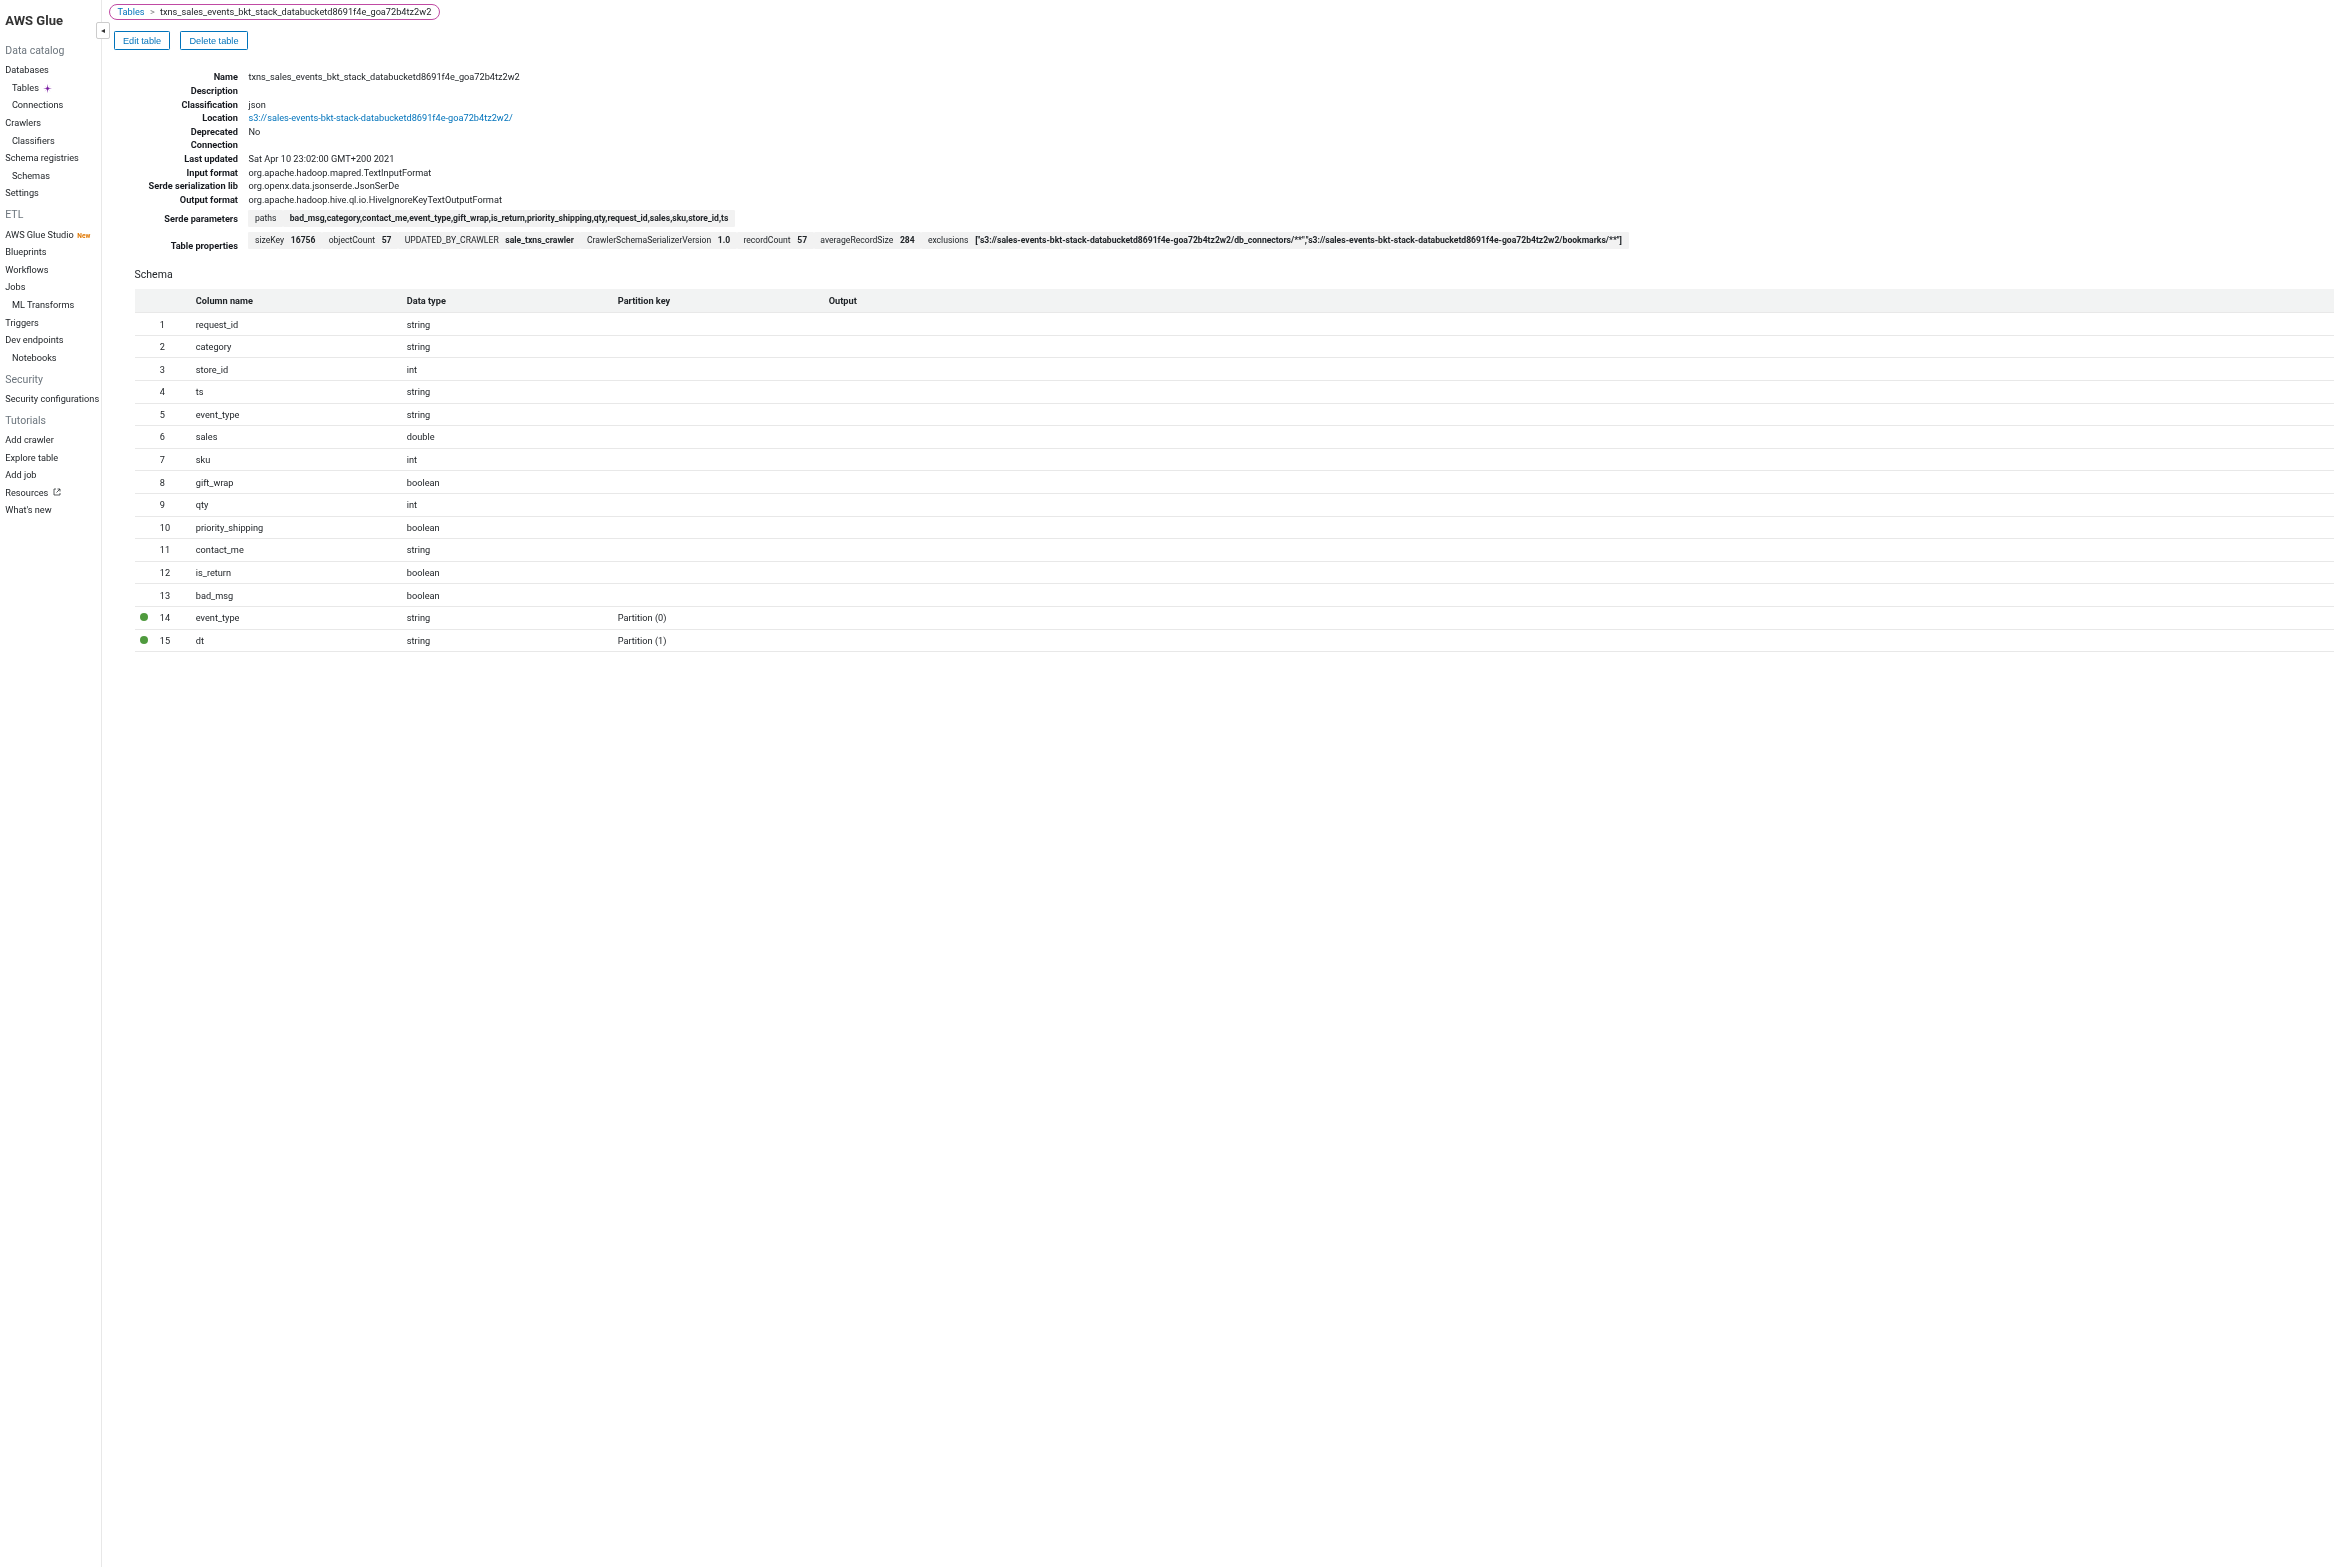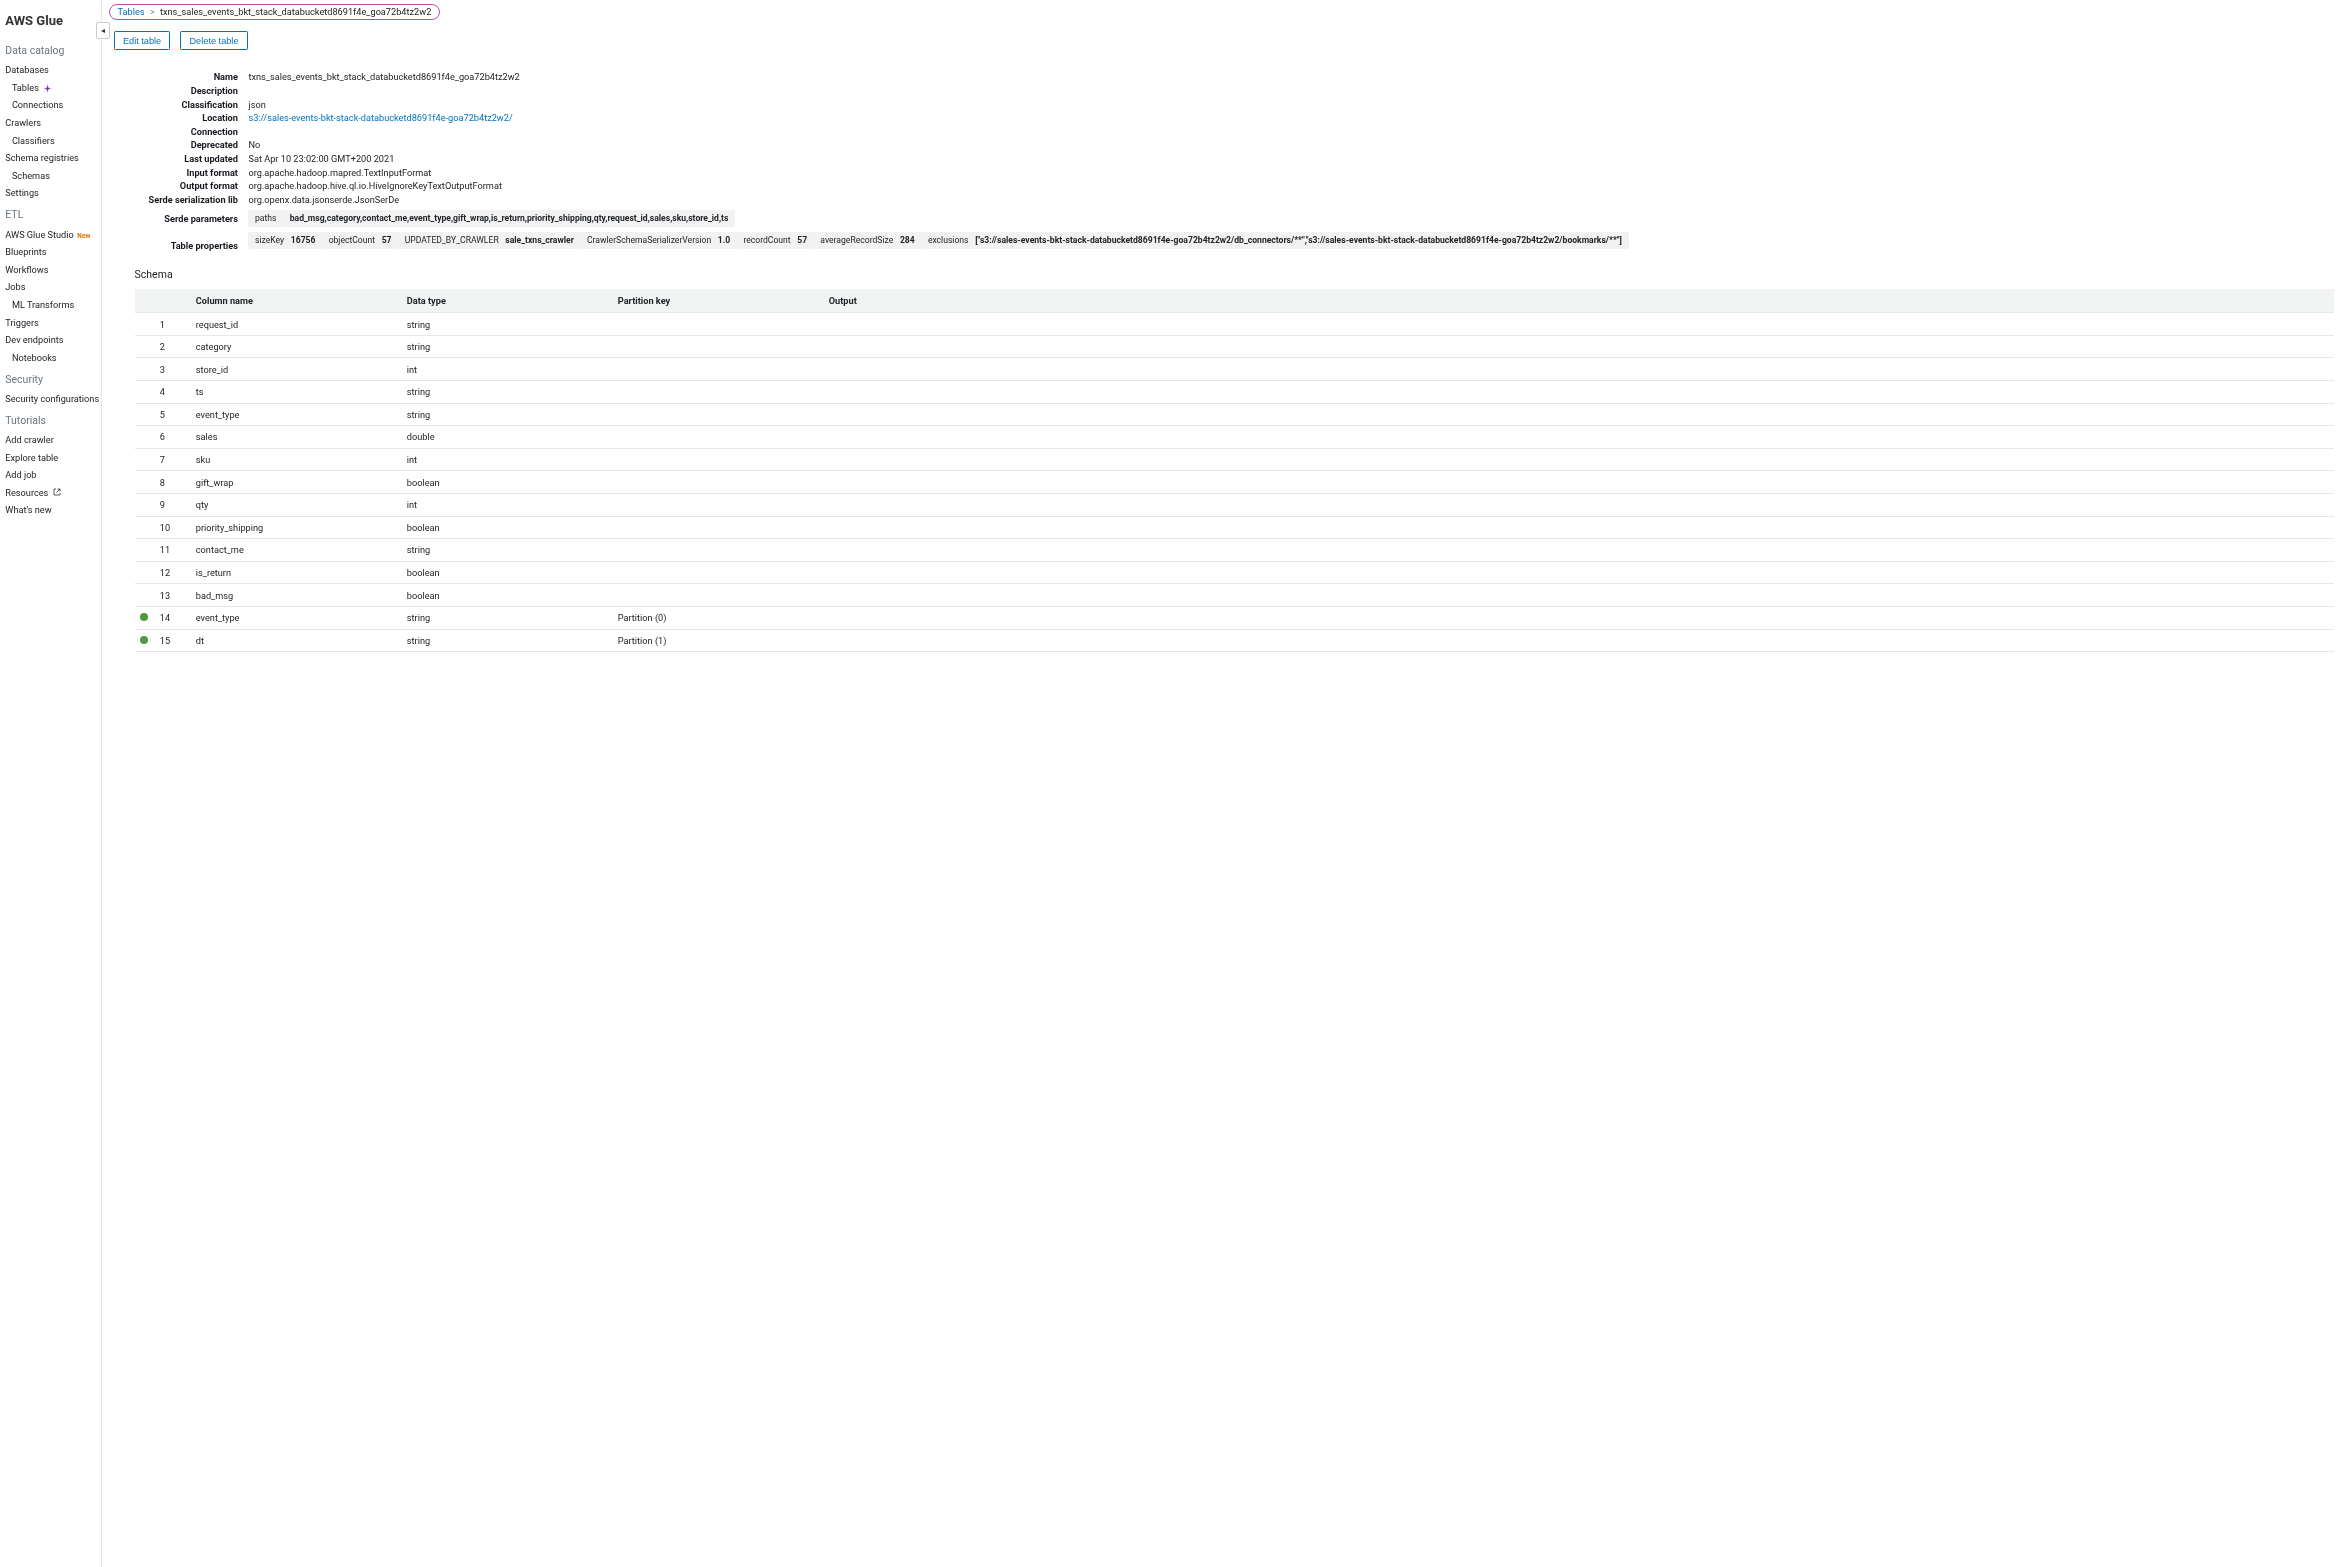--- a/index.html
+++ b/index.html
@@ -138,42 +138,42 @@
         </div>
       <div class="prow">
           <div class="plabel">Classification</div>
           <div class="pval">json</div>
         </div>
       <div class="prow">
           <div class="plabel">Location</div>
           <div class="pval link">s3://sales-events-bkt-stack-databucketd8691f4e-goa72b4tz2w2/</div>
         </div>
       <div class="prow">
+          <div class="plabel">Deprecated</div>
+          <div class="pval">No</div>
+        </div>
+      <div class="prow">
           <div class="plabel">Connection</div>
           <div class="pval"></div>
         </div>
       <div class="prow">
-          <div class="plabel">Deprecated</div>
-          <div class="pval">No</div>
-        </div>
-      <div class="prow">
           <div class="plabel">Last updated</div>
           <div class="pval">Sat Apr 10 23:02:00 GMT+200 2021</div>
         </div>
       <div class="prow">
           <div class="plabel">Input format</div>
           <div class="pval">org.apache.hadoop.mapred.TextInputFormat</div>
         </div>
       <div class="prow">
+          <div class="plabel">Serde serialization lib</div>
+          <div class="pval">org.openx.data.jsonserde.JsonSerDe</div>
+        </div>
+      <div class="prow">
           <div class="plabel">Output format</div>
           <div class="pval">org.apache.hadoop.hive.ql.io.HiveIgnoreKeyTextOutputFormat</div>
-        </div>
-      <div class="prow">
-          <div class="plabel">Serde serialization lib</div>
-          <div class="pval">org.openx.data.jsonserde.JsonSerDe</div>
         </div>
       <div class="prow">
         <div class="plabel" style="vertical-align:middle;padding-top:5.3px;">Serde parameters</div>
         <div class="pval" style="padding-top:4px;">
           <div class="chipbox" id="serde-chips">
               <span class="chip single">paths</span>
               <span class="chip">
                 <span class="cv">bad_msg,category,contact_me,event_type,gift_wrap,is_return,priority_shipping,qty,request_id,sales,sku,store_id,ts</span>
               </span>
             </div>

